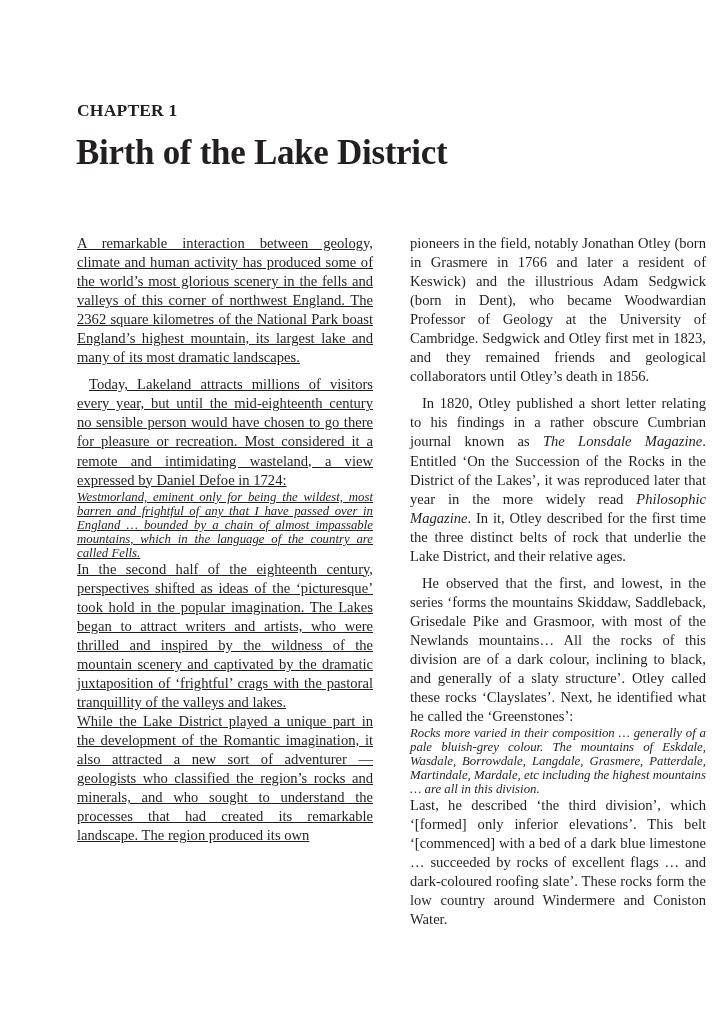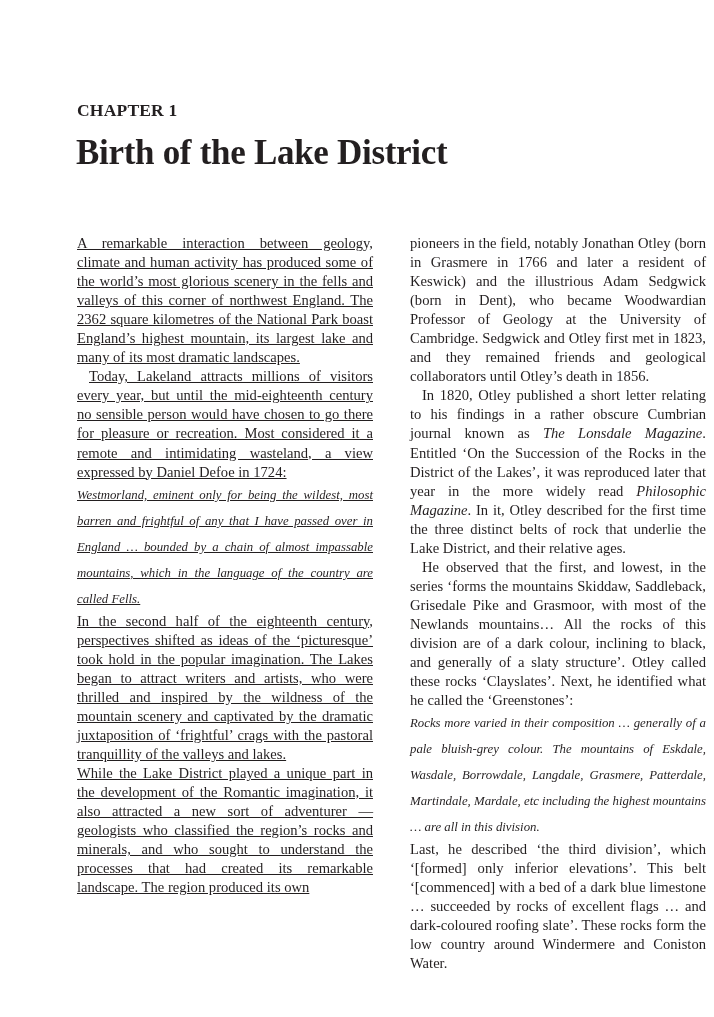--- a/index.html
+++ b/index.html
@@ -16,23 +16,23 @@
     position: absolute; left: 76px; top: 133px;
     font-size: 35px; font-weight: bold; letter-spacing: -0.3px; white-space: nowrap;
   }
   .col {
     position: absolute; top: 234px; width: 296px;
     font-size: 14.6px; line-height: 19.05px;
   }
   .col-left { left: 77px; text-decoration: underline; }
   .col-right { left: 410px; }
   .col p { margin: 0; text-align: justify; hyphens: none; }
-  .col p.indent { text-indent: 12px; }
+  .col p.indent { text-indent: 12px; margin-top: 8px; }
   .quote {
-    font-style: italic; font-size: 12.8px; line-height: 26px;
+    font-style: italic; font-size: 12.8px; line-height: 14px;
     text-align: justify; margin: 0;
   }
   .quote-left { margin: 16px 14px 18px 15px; }
   .quote-right { margin: 15px 16px 14px 14px; }
   .section-heading {
     font-size: 19px; font-weight: bold; margin: 24px 0 8px 0; line-height: 24px;
   }
   em { font-style: italic; }
 </style>
 </head>

